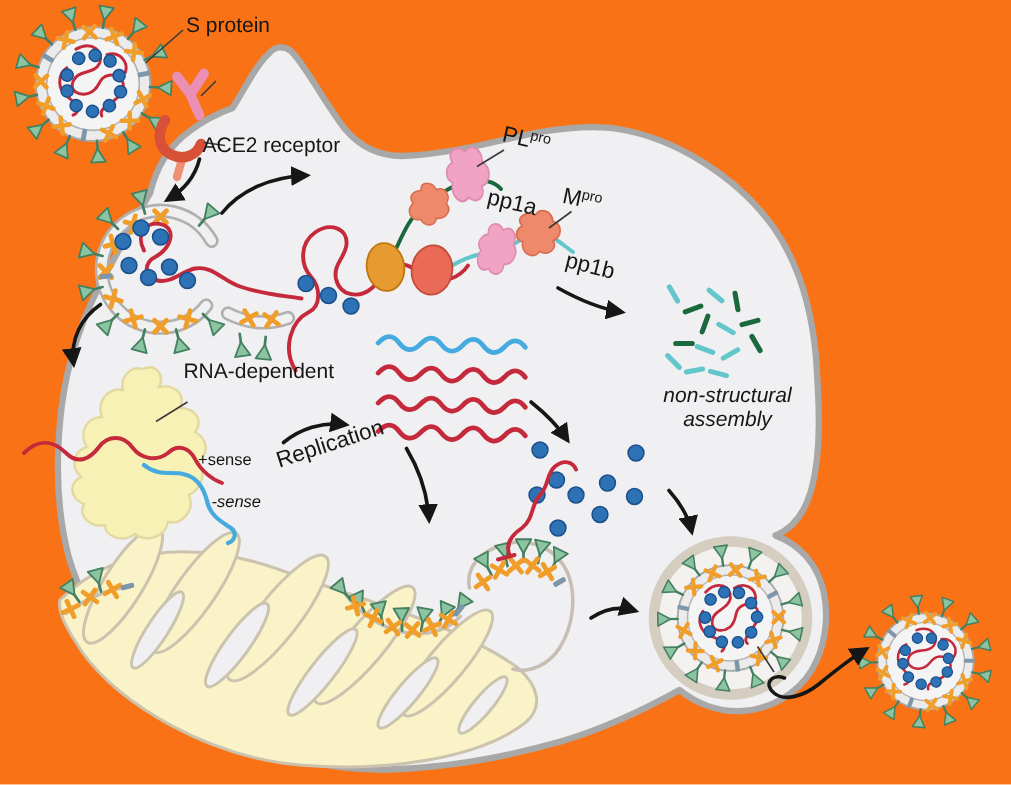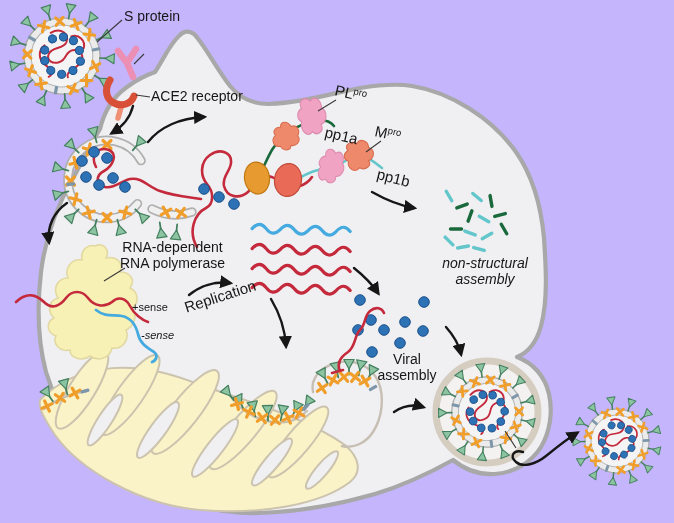--- a/index.html
+++ b/index.html
@@ -1,16 +1,16 @@
 <!DOCTYPE html>
 <html><head>
 <meta charset="utf-8">
 <style>
   html,body{margin:0;padding:0;background:#fff;}
-  #stage{position:relative;width:674px;height:523px;background:#c4b5fd;overflow:hidden;
+  #stage{position:relative;width:674px;height:523px;background:#f97316;overflow:hidden;
          font-family:"Liberation Sans",sans-serif;}
   #art{position:absolute;left:0;top:0;}
   .lbl{position:absolute;font-size:14px;color:#161616;white-space:nowrap;line-height:1.12;}
   .lbl .sup{font-size:9.5px;vertical-align:5px;}
   .big{font-size:15px;}
   .small{font-size:11px;}
   .ctr{text-align:center;}
   .rot13{transform:rotate(13deg);transform-origin:0 50%;}
   .rot12{transform:rotate(12deg);transform-origin:0 50%;}
   .rot14{transform:rotate(14deg);transform-origin:0 50%;}
@@ -322,25 +322,24 @@
     <path class="leader" d="M144,54 L134,64"></path>
     <path class="leader" d="M150,97 L136,95"></path>
     <path class="leader" d="M336,100 L318,111"></path>
     <path class="leader" d="M381,141 L366,152"></path>
     <path class="leader" d="M125,268 L104,281"></path>
     <path class="leader" d="M516,448 L505,431"></path>
   </g>
 </svg>
 
 <div class="lbl" style="left:124px;top:9px;"><span>S protein</span></div>
-<div class="lbl" style="left:151px;top:89px;"><span>ACE2 receptor</span></div>
+<div class="lbl" style="left:135px;top:89px;"><span>ACE2 receptor</span></div>
 <div class="lbl big rot13" style="left:335px;top:82px;"><span>PL</span><span class="sup">pro</span></div>
 <div class="lbl big rot13" style="left:325px;top:124px;"><span>pp1a</span></div>
 <div class="lbl big rot12" style="left:375px;top:123px;"><span>M</span><span class="sup">pro</span></div>
 <div class="lbl big rot14" style="left:377px;top:166px;"><span>pp1b</span></div>
 <div class="lbl ctr" style="left:425px;top:256px;width:120px;font-style:italic;"><span>non-structural</span><br><span>assembly</span></div>
-<div class="lbl ctr" style="left:110px;top:240px;width:125px;"><span>RNA-dependent</span><br><span>RNA polymerase</span></div>
+<div class="lbl ctr" style="left:110px;top:240px;width:125px;"><span>RNA-dependent</span><br></div>
 <div class="lbl small" style="left:132px;top:301px;"><span>+sense</span></div>
 <div class="lbl small" style="left:141px;top:329px;font-style:italic;"><span>-sense</span></div>
 <div class="lbl big rotm18" style="left:185px;top:300px;"><span>Replication</span></div>
-<div class="lbl ctr" style="left:363px;top:352px;width:88px;"><span>Viral</span><br><span>assembly</span></div>
 
 </div>
 
 </body></html>

